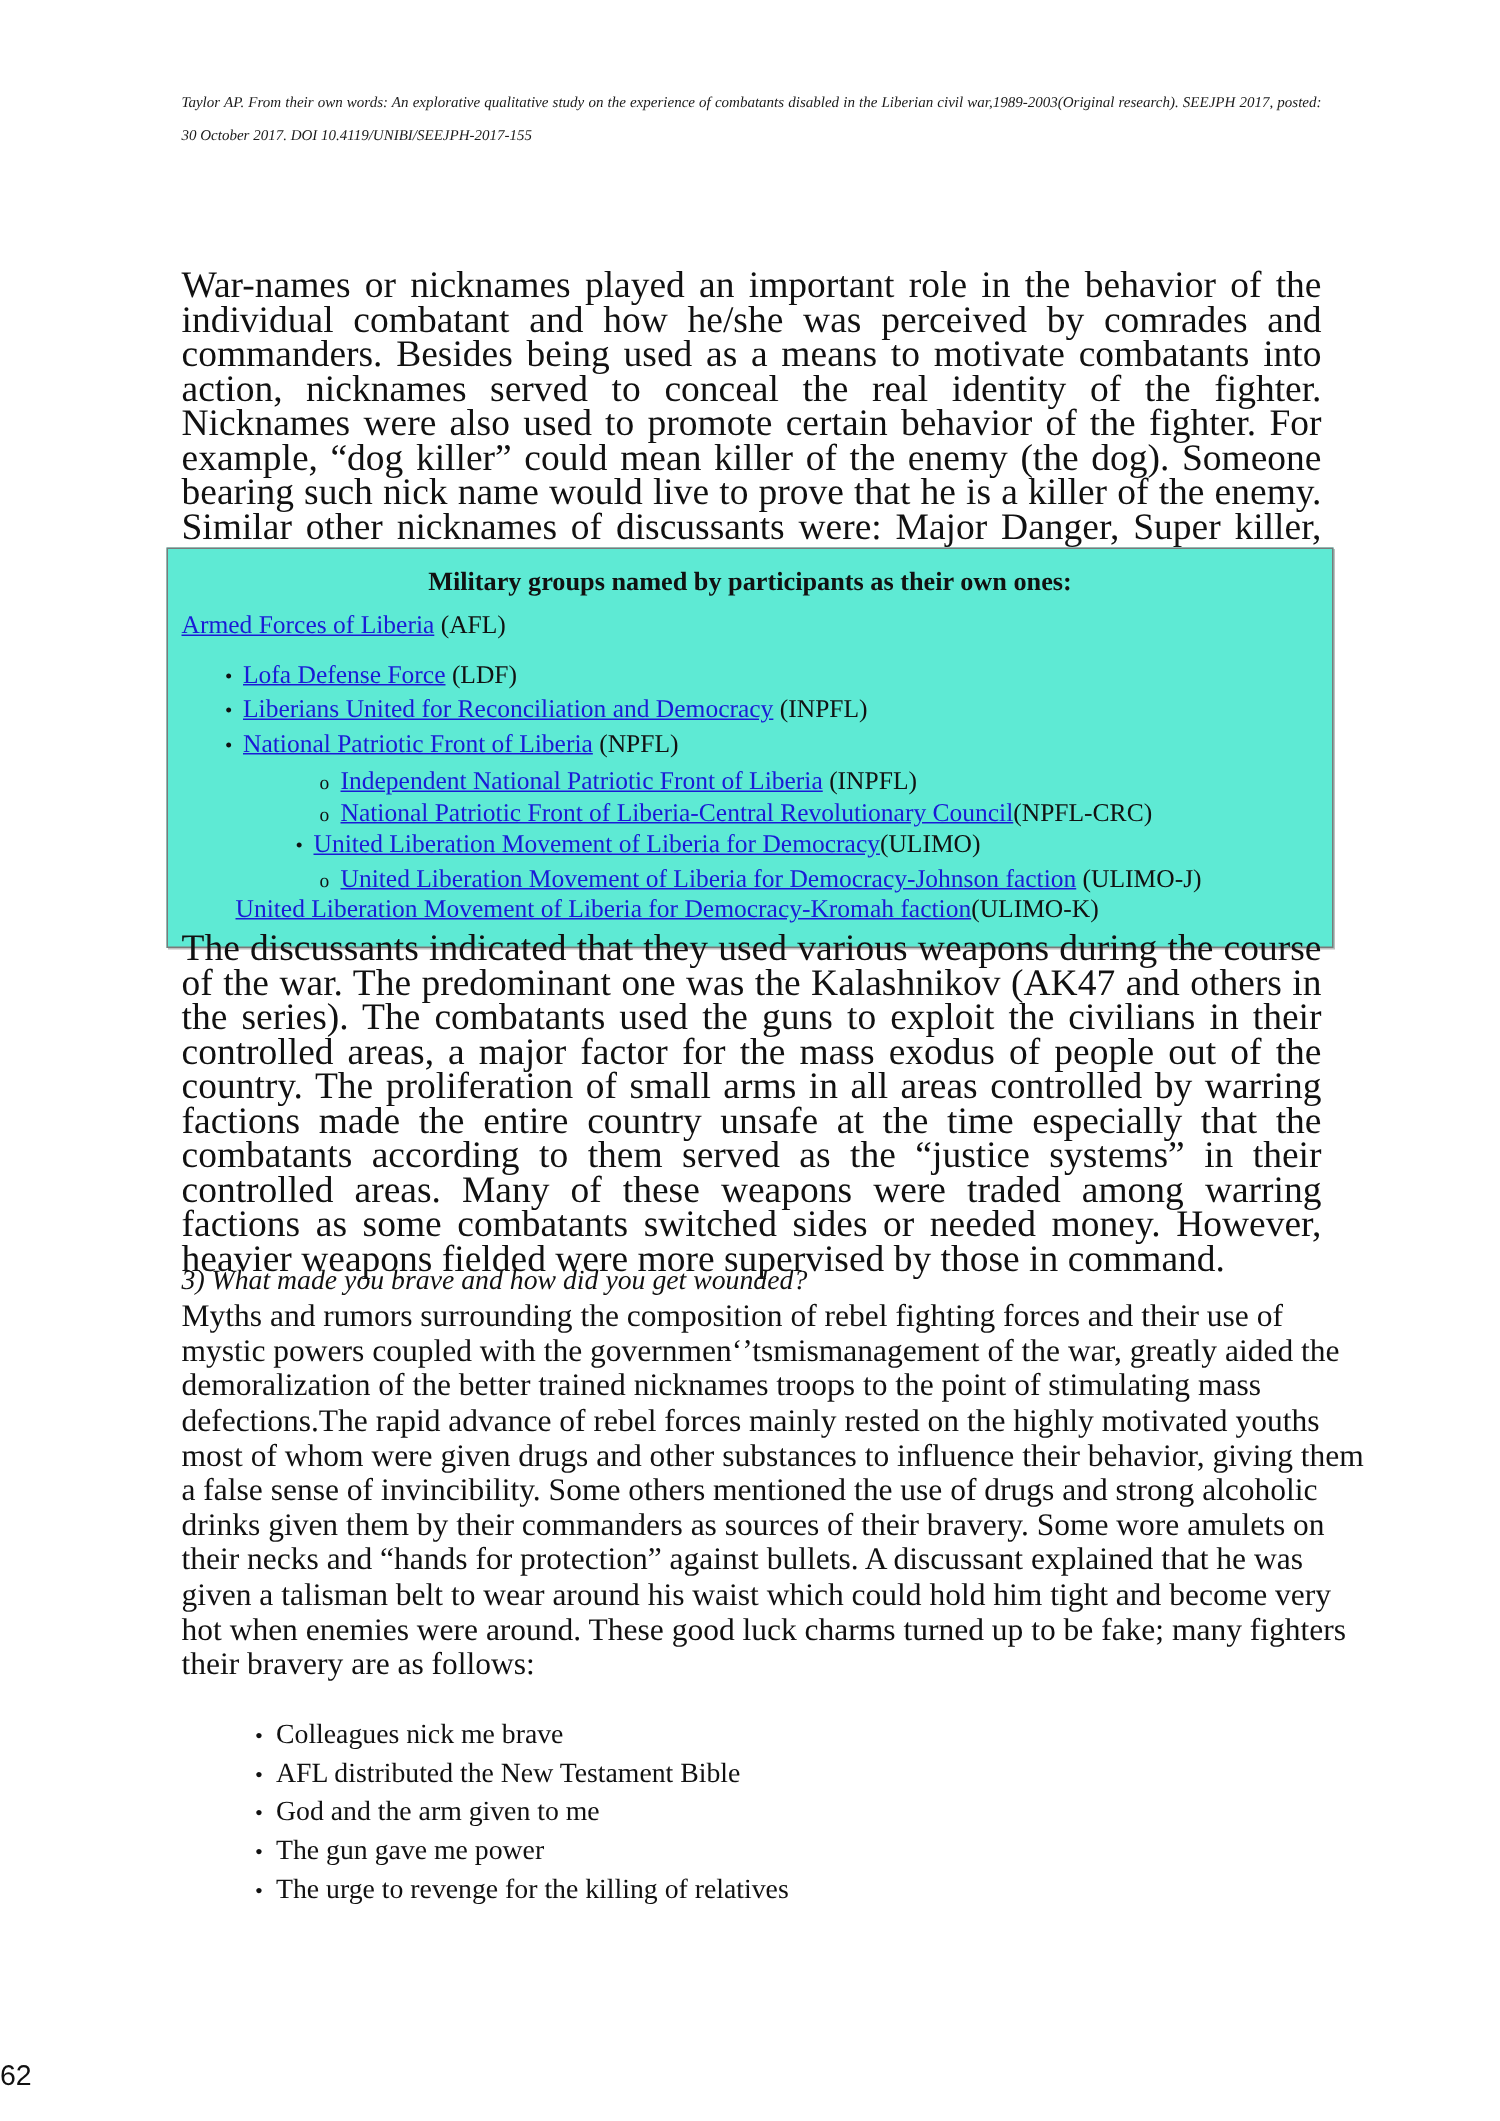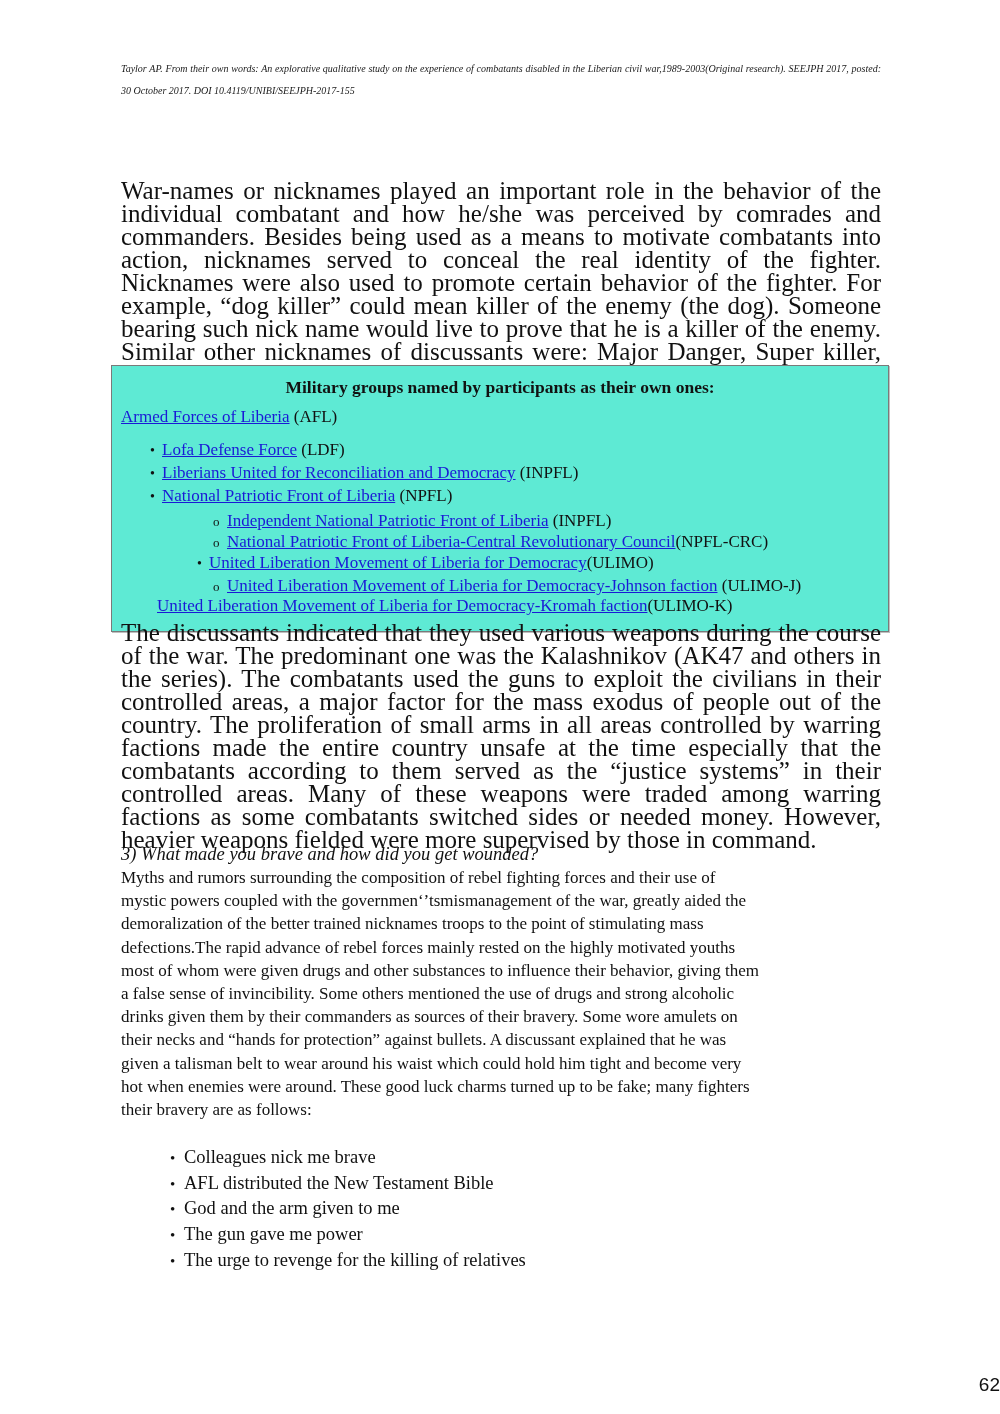--- a/index.html
+++ b/index.html
@@ -36,31 +36,31 @@
     }
     .line { position: absolute; white-space: nowrap; }
     .bullet { display: inline-block; width: 12px; font-size: 14px; }
     .circle { display: inline-block; width: 14px; font-size: 13px; }
     .question {
       position: absolute; left: 121px; top: 843px;
       font-style: italic; font-size: 18.5px; line-height: 23px;
     }
     .p3 {
       position: absolute; left: 121px; top: 866px; width: 770px;
-      font-size: 17px; line-height: 23.2px;
+      font-size: 21px; line-height: 23.2px;
     }
     .p3 .ln { display: block; white-space: nowrap; }
     .reasons {
       position: absolute; left: 170px; top: 1145px; margin: 0; padding: 0;
       list-style: none; font-size: 18.5px; line-height: 24.7px;
     }
     .reasons li { white-space: nowrap; }
     .reasons .dot { display: inline-block; width: 14px; font-size: 15px; }
     .page-number {
-      position: absolute; left: 0; width: 1000px; top: 1374px; text-align: right;
+      position: absolute; left: 0; width: 1000px; top: 1374px; text-align: left;
       font-family: "Liberation Sans", "DejaVu Sans", sans-serif; font-size: 19px;
     }
   </style>
 </head>
 <body>
 
 <div class="header">Taylor AP. From their own words: An explorative qualitative study on the experience of combatants disabled in the Liberian civil war,1989-2003(Original research). SEEJPH 2017, posted: 30 October 2017. DOI 10.4119/UNIBI/SEEJPH-2017-155</div>
 
 <div class="para" id="p1">War-names or nicknames played an important role in the behavior of the individual combatant and how he/she was perceived by comrades and commanders. Besides being used as a means to motivate combatants into action, nicknames served to conceal the real identity of the fighter. Nicknames were also used to promote certain behavior of the fighter. For example, “dog killer” could mean killer of the enemy (the dog). Someone bearing such nick name would live to prove that he is a killer of the enemy. Similar other nicknames of discussants were: Major Danger, Super killer, No Ma No Pa.</div>
 

